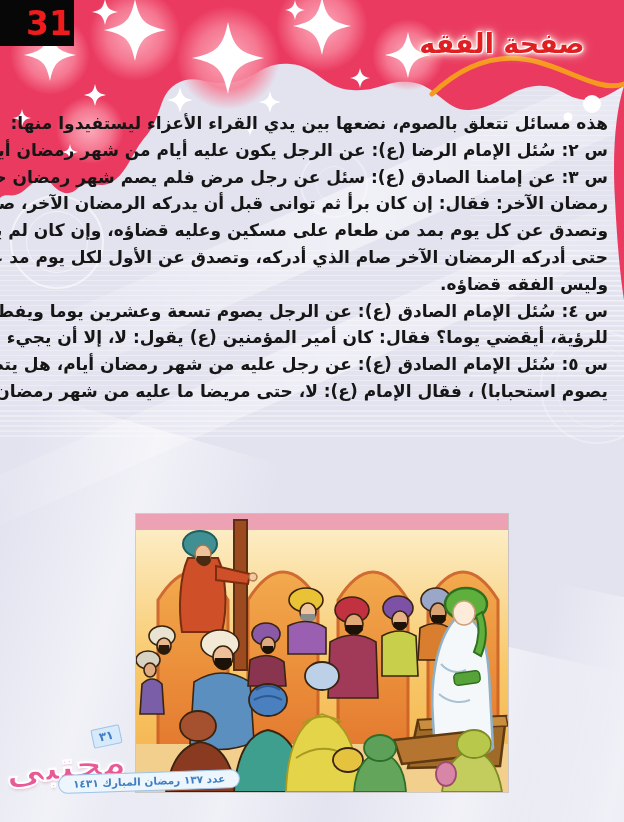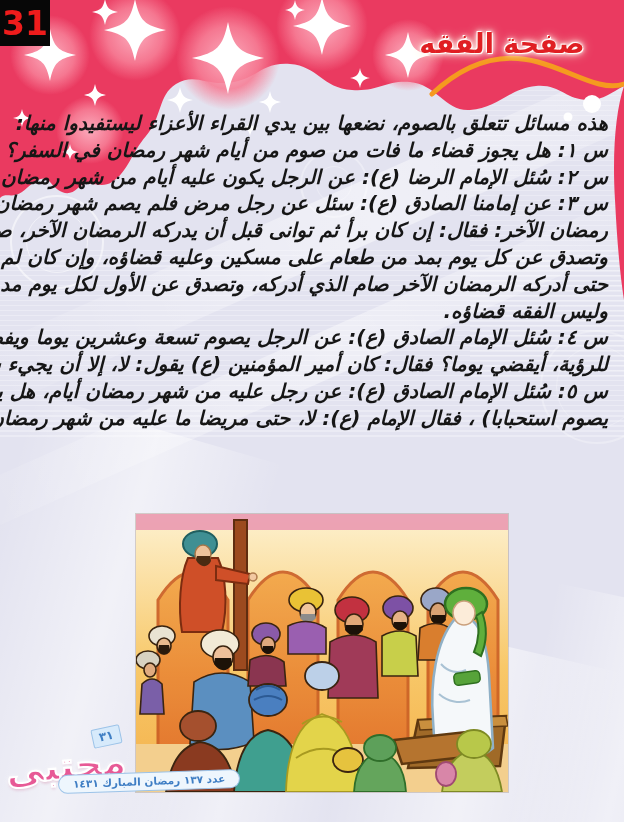--- a/index.html
+++ b/index.html
@@ -9,29 +9,29 @@
   
   .tex{position:absolute;pointer-events:none;}
   .pinstripe{background:repeating-linear-gradient(180deg,rgba(255,255,255,.55) 0 1.5px,rgba(255,255,255,0) 1.5px 5px);opacity:.55;}
   .ray{background:linear-gradient(90deg,rgba(255,255,255,0),rgba(255,255,255,.85),rgba(255,255,255,0));}
   .orn-circle{border:2px solid rgba(255,255,255,.55);border-radius:50%;}
   .orn-circle .inner{position:absolute;inset:14px;border:1.5px solid rgba(255,255,255,.5);border-radius:50%;}
 
   
   .header-svg{position:absolute;top:0;left:0;}
   .corner-box{position:absolute;top:0;left:0;width:50px;height:46px;background:#070707;
-    display:flex;align-items:center;justify-content:center;}
+    display:flex;align-items:center;justify-content:center;padding-left:24px;}
   .corner-box span{color:#ee1c1c;font-size:33px;font-weight:bold;line-height:1;}
   .page-title{position:absolute;top:28px;right:22px;width:200px;text-align:center;direction:rtl;
     color:#e01f23;font-size:27px;font-weight:bold;letter-spacing:.5px;
     text-shadow:0 0 2px #fff,0 0 4px #fff,0 0 7px #fff,0 0 12px #ffe9c4,1px 1px 0 #fff,-1px -1px 0 #fff;}
 
   
   .body-text{position:absolute;top:110px;right:16px;left:14px;direction:rtl;color:#161616;}
-  .tline{font-size:20px;font-weight:bold;line-height:26.8px;white-space:nowrap;font-style:italic;}
+  .tline{font-size:17px;font-weight:bold;line-height:26.8px;white-space:nowrap;}
 
   
   .illustration{position:absolute;left:136px;top:514px;width:372px;height:278px;
     box-shadow:0 0 0 1px rgba(120,90,60,.25);}
 
   
   .logo{position:absolute;left:6px;top:744px;width:120px;text-align:center;direction:rtl;
     color:#e75a96;font-size:38px;font-weight:bold;transform:rotate(-5deg);
     -webkit-text-stroke:2px #fff;
     text-shadow:0 0 5px #fff,0 2px 3px rgba(170,40,100,.35);}
@@ -115,21 +115,20 @@
   </svg>
 
   <div class="corner-box">
     <span>31</span>
   </div>
 
   <div class="page-title">صفحة الفقه</div>
 
   <div class="body-text">
     <div class="tline">هذه مسائل تتعلق بالصوم، نضعها بين يدي القراء الأعزاء ليستفيدوا منها:</div>
-    <div class="tline">س ١: هل يجوز قضاء ما فات من صوم من أيام شهر رمضان في السفر؟</div>
     <div class="tline">س ٢: سُئل الإمام الرضا (ع): عن الرجل يكون عليه أيام من شهر رمضان أيقضيها متفرقة؟</div>
     <div class="tline">س ٣: عن إمامنا الصادق (ع): سئل عن رجل مرض فلم يصم شهر رمضان حتى أدركه شهر</div>
     <div class="tline">رمضان الآخر: فقال: إن كان برأ ثم توانى قبل أن يدركه الرمضان الآخر، صام الذي أدركه</div>
     <div class="tline">وتصدق عن كل يوم بمد من طعام على مسكين وعليه قضاؤه، وإن كان لم يزل مريضا</div>
     <div class="tline">حتى أدركه الرمضان الآخر صام الذي أدركه، وتصدق عن الأول لكل يوم مد على مسكين</div>
     <div class="tline">وليس الفقه قضاؤه.</div>
     <div class="tline">س ٤: سُئل الإمام الصادق (ع): عن الرجل يصوم تسعة وعشرين يوما ويفطر للرؤية ويصوم</div>
     <div class="tline">للرؤية، أيقضي يوما؟ فقال: كان أمير المؤمنين (ع) يقول: لا، إلا أن يجيء شاهدان عدلان،</div>
     <div class="tline">س ٥: سُئل الإمام الصادق (ع): عن رجل عليه من شهر رمضان أيام، هل يتطوع؟ (يعني: هل</div>
     <div class="tline">يصوم استحبابا) ، فقال الإمام (ع): لا، حتى مريضا ما عليه من شهر رمضان.</div>

